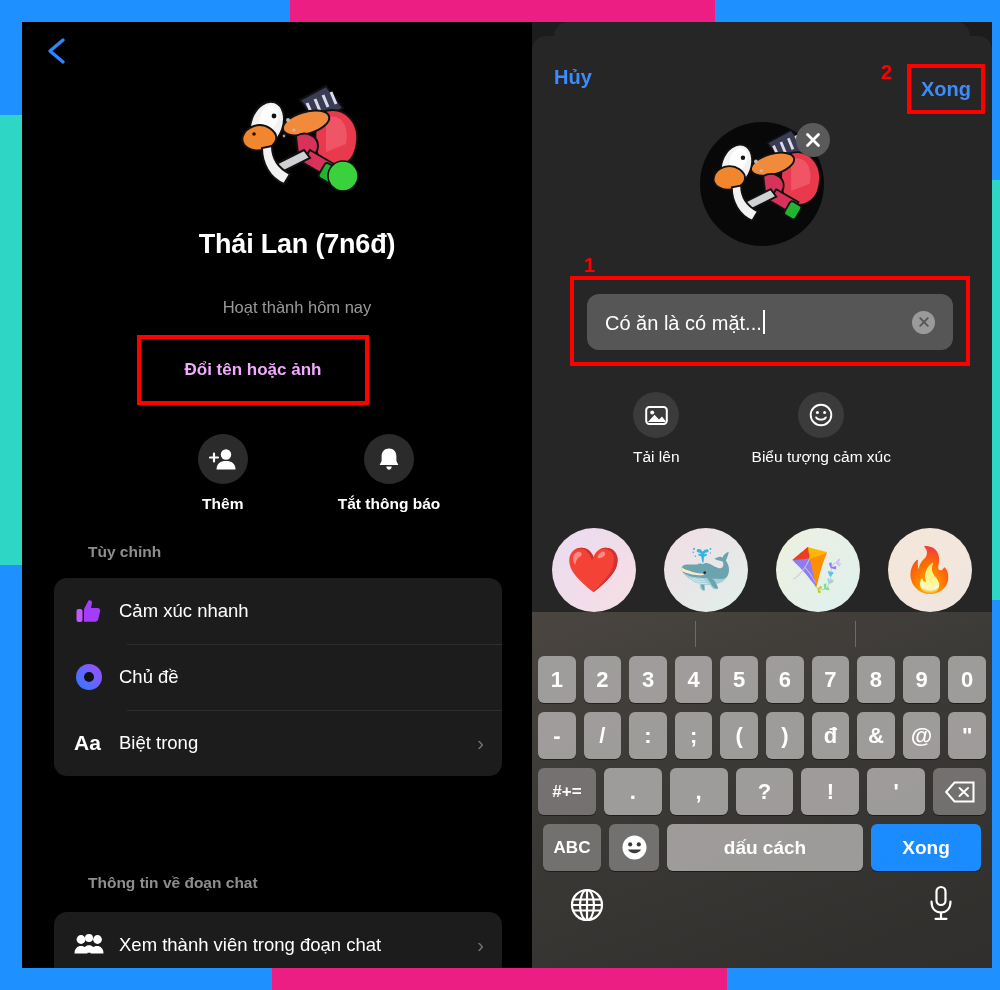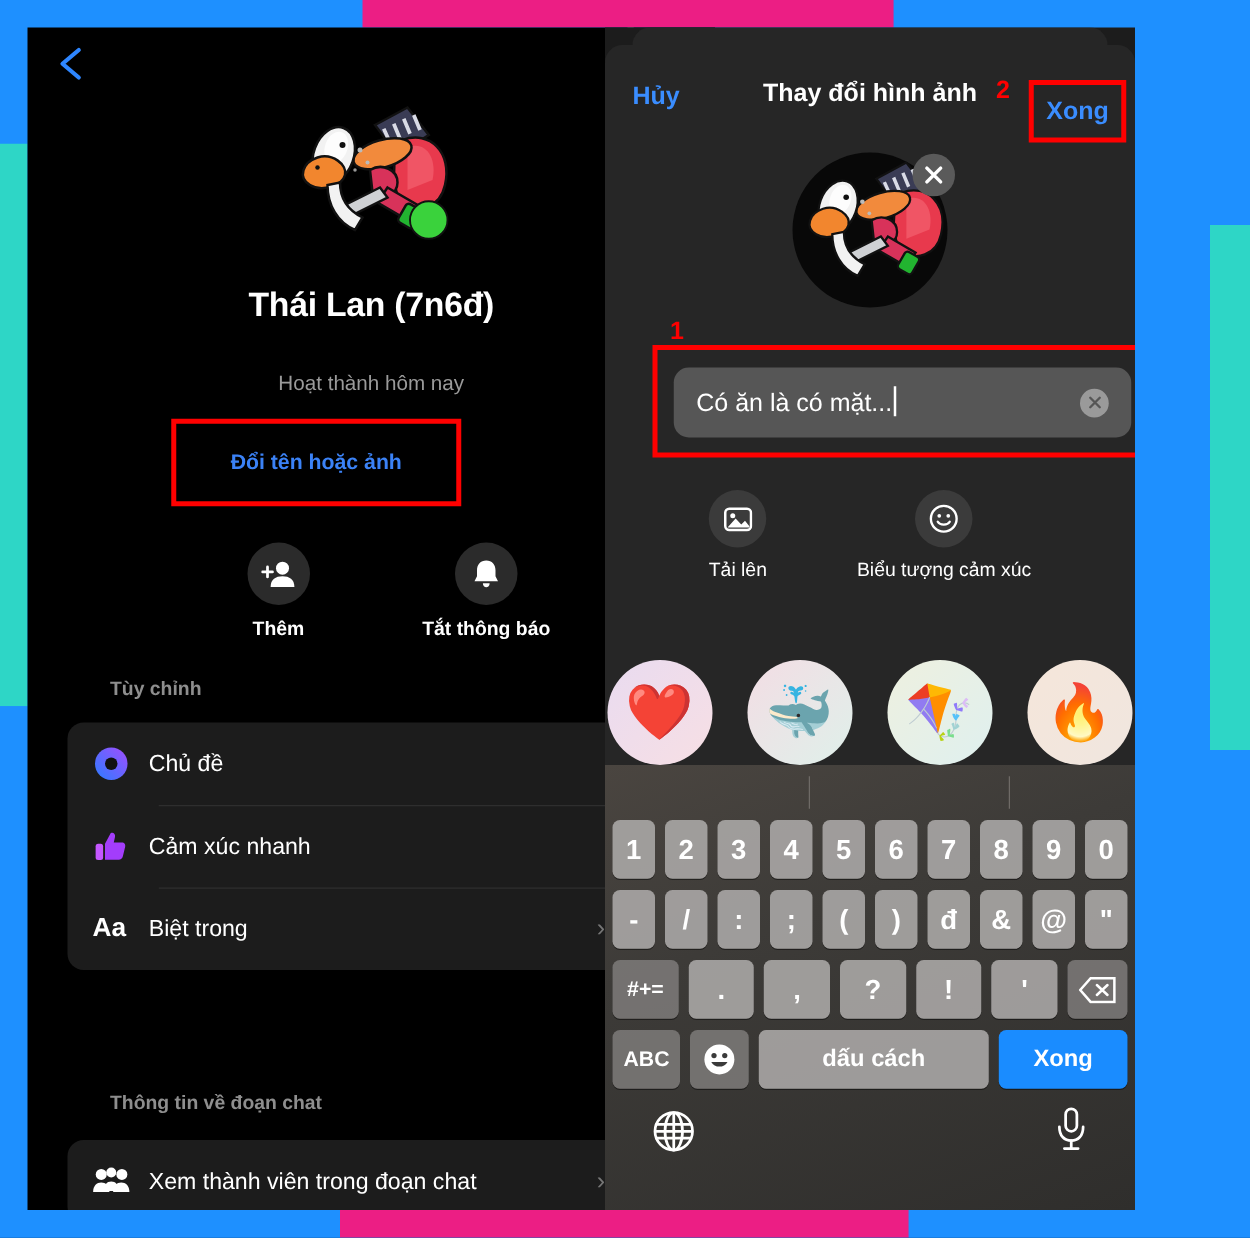--- a/index.html
+++ b/index.html
@@ -10,21 +10,21 @@
     overflow: hidden;
   }
 
   
   #frame { position: absolute; inset: 0; }
   .band { position: absolute; }
 
   
   .panel { position: absolute; top: 22px; height: 946px; background: #000; overflow: hidden; }
   #left-panel  { left: 22px;  width: 550px; }
-  #right-panel { left: 484px; width: 424px; background:#1c1c1c; }
+  #right-panel { left: 532px; width: 460px; background:#1c1c1c; }
 
   
   .back-chevron {
     position: absolute; left: 22px; top: 14px;
     width: 26px; height: 26px;
     cursor: pointer;
   }
   .back-chevron svg { display:block; }
 
   .avatar-big {
@@ -39,21 +39,21 @@
   .activity-status {
     position:absolute; left:0; right:0; top: 276px;
     text-align:center; color:#9a9a9a; font-size: 16.5px;
   }
   .rename-wrap {
     position:absolute; left: 115px; top: 313px; width: 232px; height: 70px;
     border: 4px solid #f00;
   }
   .rename-link {
     position:absolute; inset:0; display:flex; align-items:center; justify-content:center;
-    color:#3b82f6; font-size: 17px; font-weight: 700; cursor:pointer;
+    color:#f0abfc; font-size: 17px; font-weight: 700; cursor:pointer;
   }
 
   .quick-actions {
     position:absolute; top: 412px; left: 0; right: 0;
     display:flex; justify-content:center; gap: 90px; padding-left: 44px;
   }
   .qa-item { display:flex; flex-direction:column; align-items:center; cursor:pointer; }
   .qa-circle {
     width: 50px; height: 50px; border-radius:50%;
     background:#2b2b2b; display:flex; align-items:center; justify-content:center;
@@ -290,42 +290,42 @@
       </div>
       <div class="qa-label">Tắt thông báo</div>
     </div>
   </div>
 
   <div class="section-head" id="head-custom">Tùy chỉnh</div>
 
   <div class="card" id="card-custom">
     <div class="row">
       <div class="row-icon">
+        <svg width="28" height="28" viewBox="0 0 28 28">
+          <path d="M10 12 L14.5 3.5 C16.5 2.5 18.5 4 18 6.5 L17 11 L23.5 11 C25.5 11 26.6 12.6 26.1 14.5 L24.3 22 C23.9 23.8 22.6 24.8 21 24.8 L10 24.8 Z" fill="#a33dfb"></path>
+          <rect x="2.5" y="12" width="6" height="13" rx="2" fill="#c457ff"></rect>
+        </svg>
+      </div>
+      <div class="row-label">Cảm xúc nhanh</div>
+      <div class="row-chevron"></div>
+    </div>
+    <div class="row">
+      <div class="row-icon">
         <svg width="30" height="30" viewBox="0 0 30 30">
           <defs>
               <linearGradient id="tg" x1="0" y1="1" x2="1" y2="0">
             <stop offset="0%" stop-color="#2b7cff"></stop>
                 <stop offset="100%" stop-color="#a24dff"></stop>
           </linearGradient>
             </defs>
           <circle cx="15" cy="15" r="13" fill="url(#tg)"></circle>
           <circle cx="15" cy="15" r="5" fill="#111"></circle>
         </svg>
       </div>
       <div class="row-label">Chủ đề</div>
-      <div class="row-chevron"></div>
-    </div>
-    <div class="row">
-      <div class="row-icon">
-        <svg width="28" height="28" viewBox="0 0 28 28">
-          <path d="M10 12 L14.5 3.5 C16.5 2.5 18.5 4 18 6.5 L17 11 L23.5 11 C25.5 11 26.6 12.6 26.1 14.5 L24.3 22 C23.9 23.8 22.6 24.8 21 24.8 L10 24.8 Z" fill="#a33dfb"></path>
-          <rect x="2.5" y="12" width="6" height="13" rx="2" fill="#c457ff"></rect>
-        </svg>
-      </div>
-      <div class="row-label">Cảm xúc nhanh</div>
       <div class="row-chevron"></div>
     </div>
     <div class="row">
       <div class="row-icon aa-icon">Aa</div>
       <div class="row-label">Biệt trong</div>
       <div class="row-chevron">›</div>
     </div>
   </div>
 
   <div class="section-head" id="head-info">Thông tin về đoạn chat</div>
@@ -347,21 +347,20 @@
     </div>
   </div>
 </div>
 
 <div class="panel" id="right-panel">
   <div class="sheet-behind"></div>
   <div class="sheet">
 
     <div class="sheet-header">
       <div class="btn-cancel">Hủy</div>
-      <div class="sheet-title">Thay đổi hình ảnh</div>
       <div class="callout-num" id="num2">2</div>
       <div class="done-wrap">
         <div class="btn-done">Xong</div>
       </div>
     </div>
 
     <div class="avatar-edit-wrap">
       <div class="avatar-circle">
         <svg width="124" height="124" viewBox="0 0 150 140" style="transform:scale(1.12) translate(2px,3px);">
           <path d="M78 22 L104 8 L121 30 L96 46 Z" fill="#3a3c55" stroke="#111" stroke-width="2"></path>

